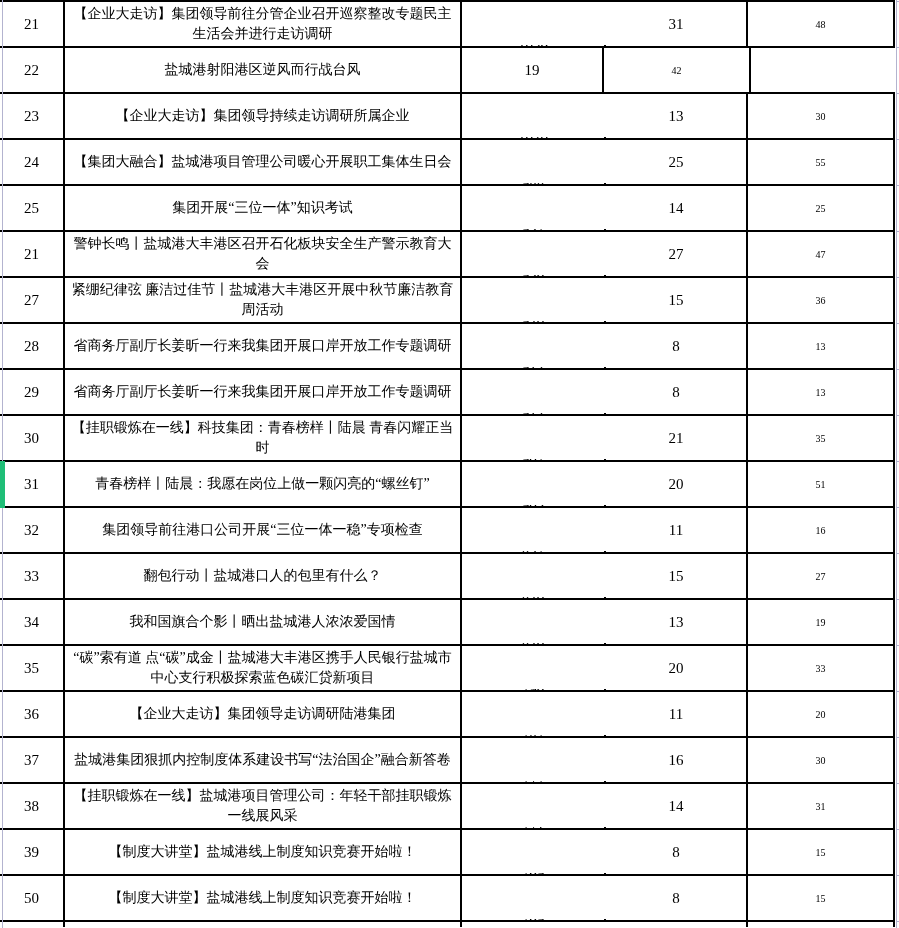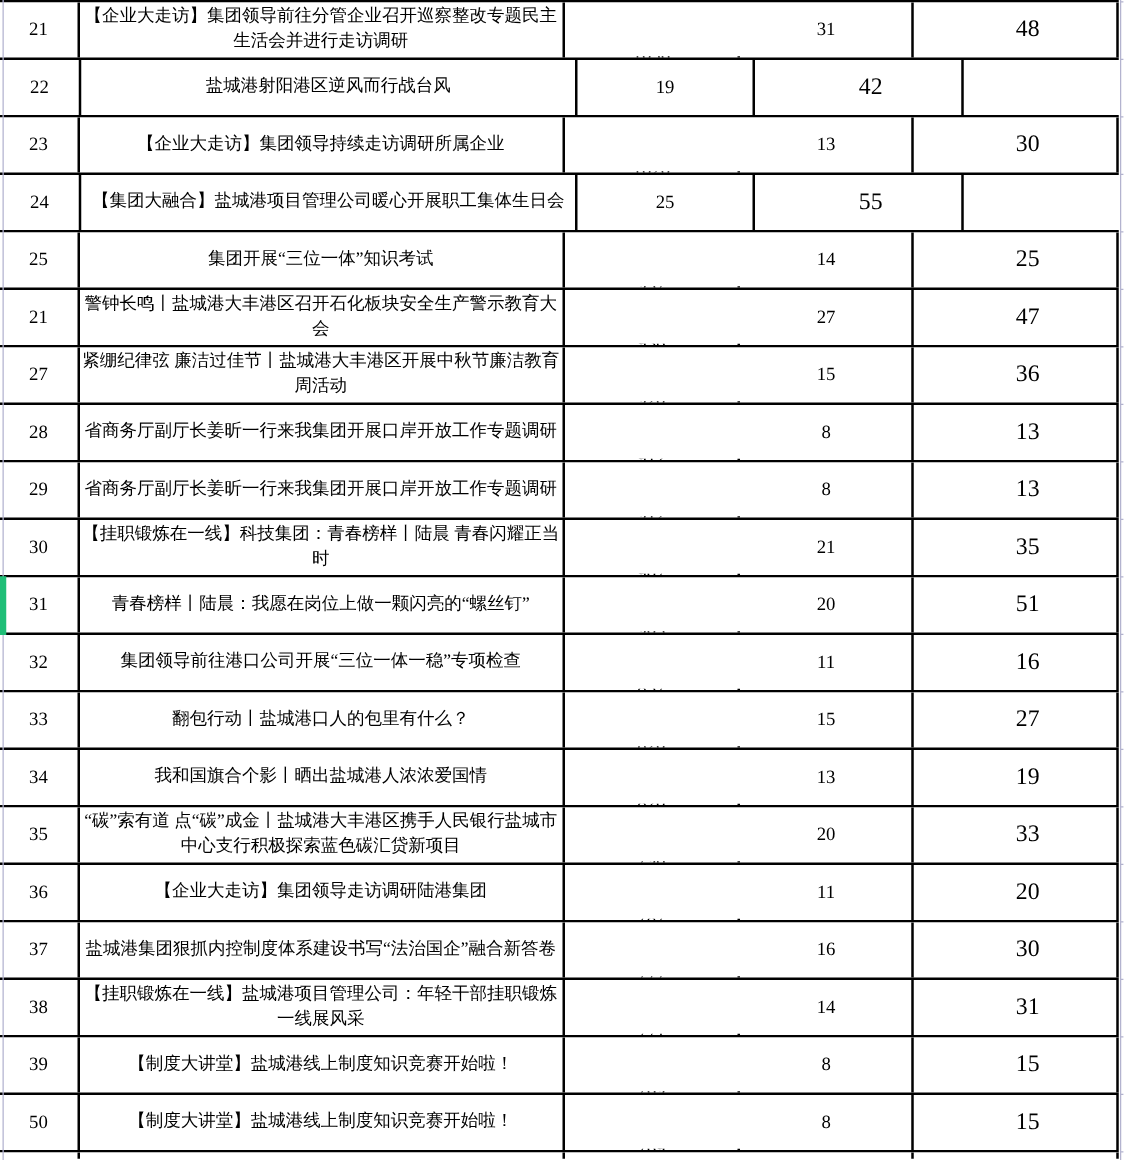--- a/index.html
+++ b/index.html
@@ -39,21 +39,21 @@
   }
   .c-no{width:65px;font-size:15px;}
   .c-title{
     width:397px;
     font-size:14px;
     line-height:20px;
     padding:0 2px;
   }
   .c-v1{width:144px;font-size:15px;margin-top:43px;}
   .c-v2{width:142px;font-size:15px;}
-  .c-v3{width:147px;font-size:19px;margin-left:20px;}
+  .c-v3{width:147px;font-size:10px;}
   .gridline-v{
     position:absolute;top:0;
     width:1px;height:928px;
     z-index:3;
   }
   #gridline-left{left:2px;}
   #gridline-right{left:896px;}
   .stub{
     position:absolute;
     left:896px;width:3px;height:1px;
@@ -87,20 +87,21 @@
       <div class="row">
         <div class="c c-no">23</div>
         <div class="c c-title">【企业大走访】集团领导持续走访调研所属企业</div>
         <div class="c c-v1">1020</div>
         <div class="c c-v2">13</div>
         <div class="c c-v3">30</div>
       </div>
       <div class="row">
         <div class="c c-no">24</div>
         <div class="c c-title">【集团大融合】盐城港项目管理公司暖心开展职工集体生日会</div>
+        <div class="c c-v1">988</div>
         <div class="c c-v2">25</div>
         <div class="c c-v3">55</div>
       </div>
       <div class="row">
         <div class="c c-no">25</div>
         <div class="c c-title">集团开展“三位一体”知识考试</div>
         <div class="c c-v1">937</div>
         <div class="c c-v2">14</div>
         <div class="c c-v3">25</div>
       </div>

